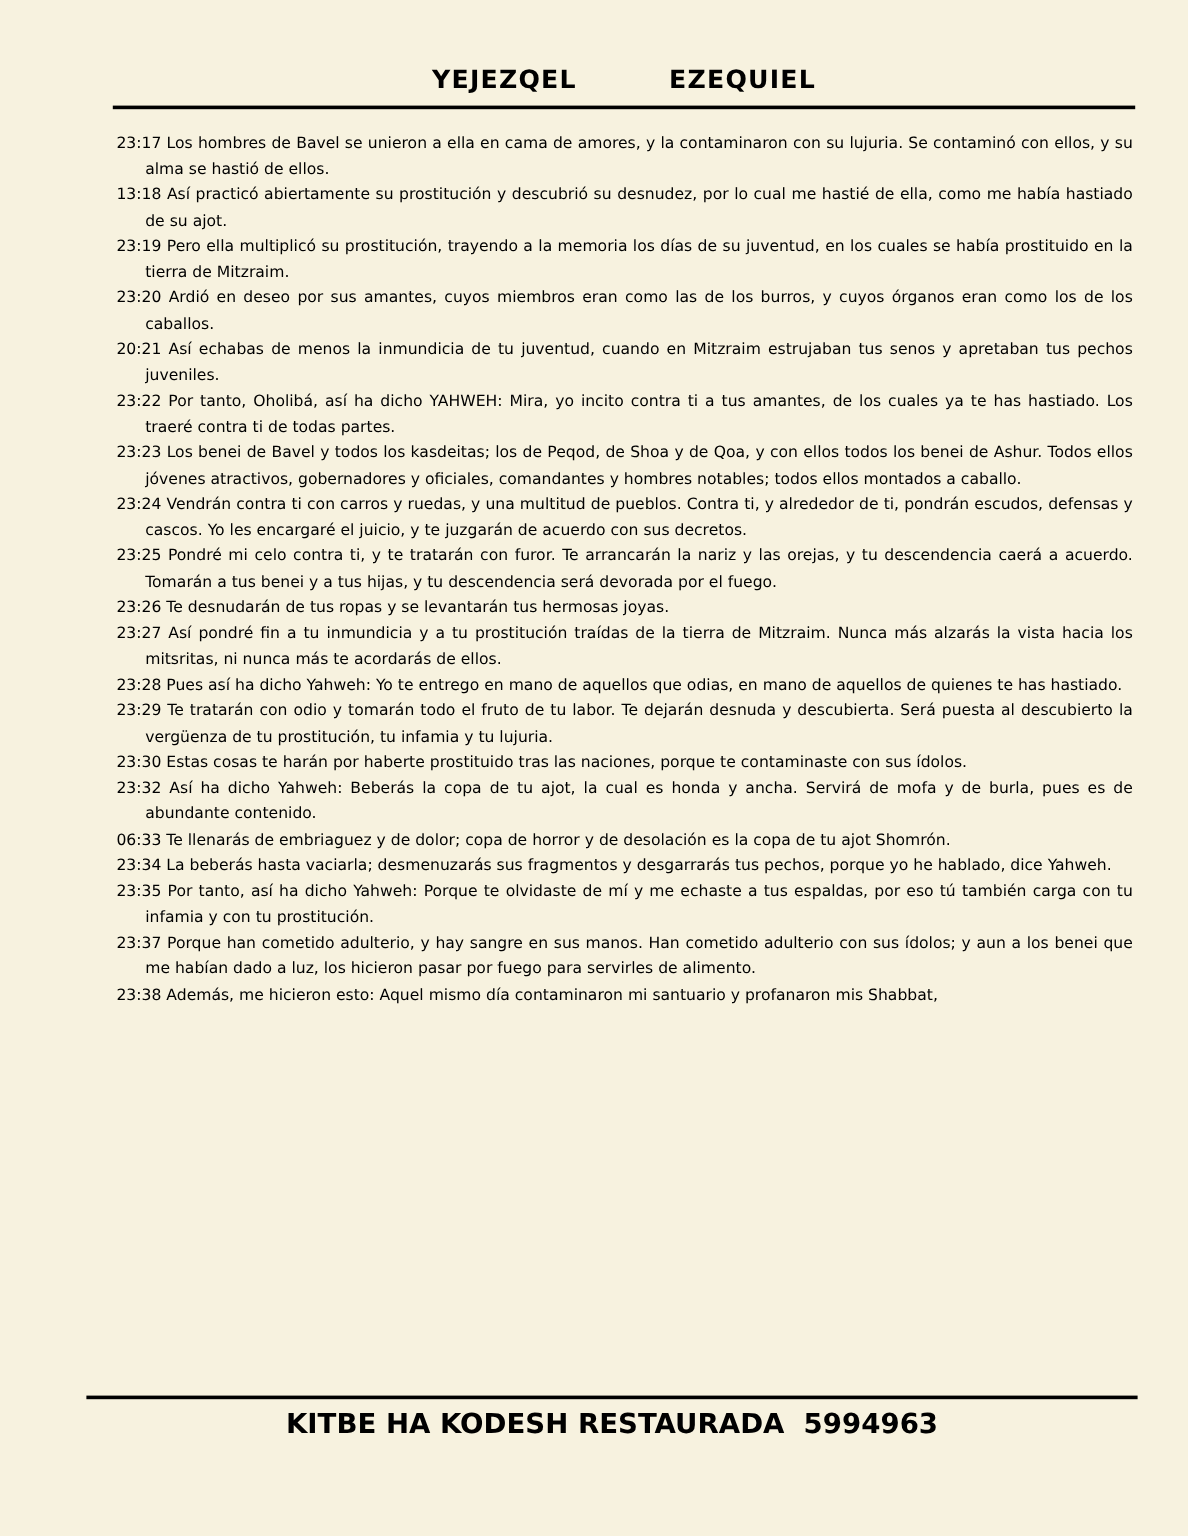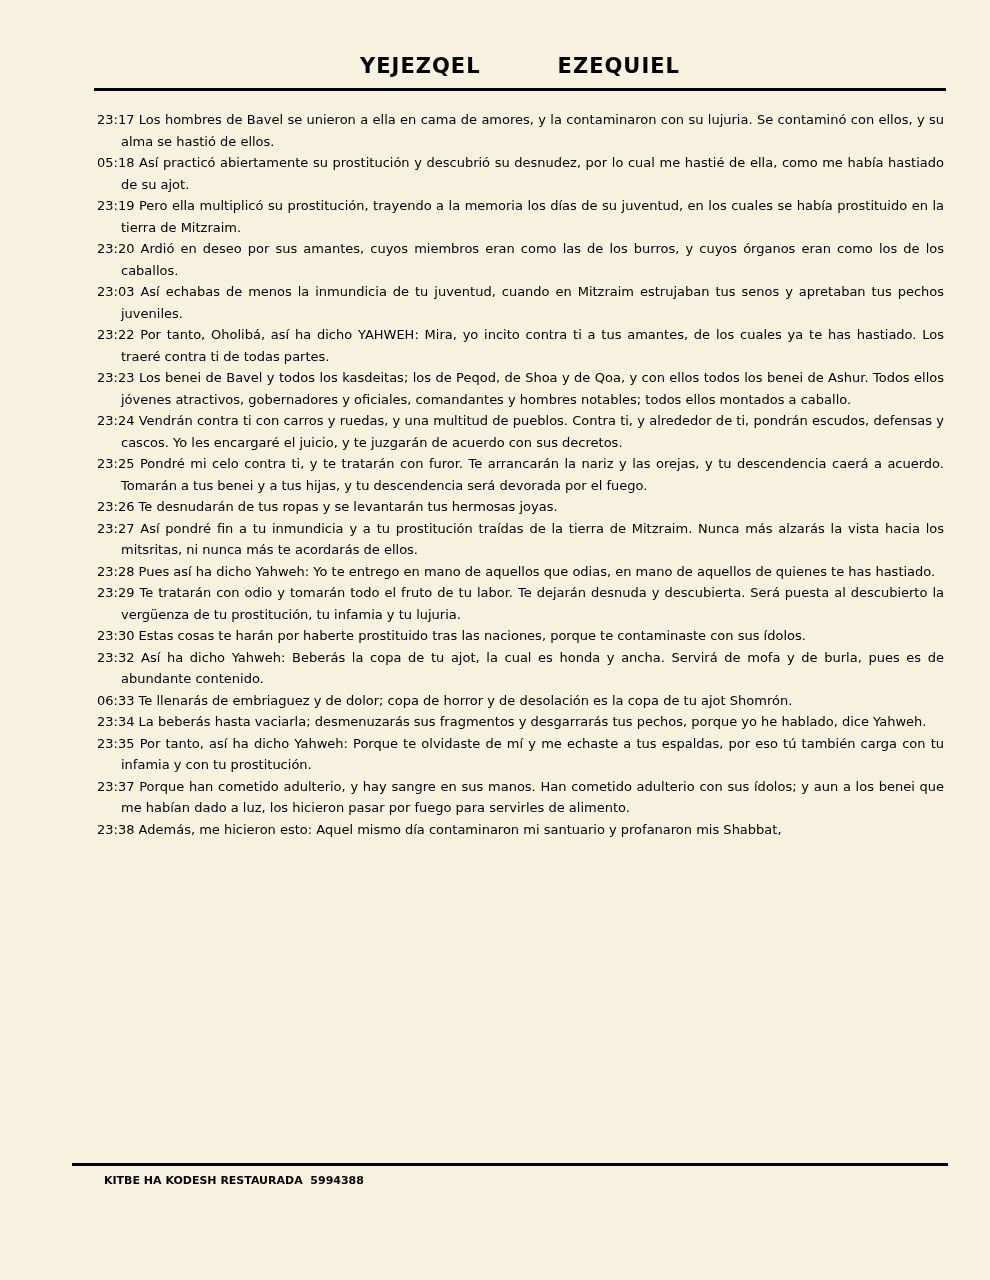--- a/index.html
+++ b/index.html
@@ -49,44 +49,44 @@
     right: 42px;
     top: 1163px;
   }
   .footer-rule {
     height: 3px;
     background: #000;
   }
   .footer-row {
     margin-top: 8px;
     display: flex;
-    justify-content: flex-start;
+    justify-content: center;
     font-weight: bold;
-    font-size: 11px;
+    font-size: 23px;
     padding: 0 32px 0 32px;
   }
   .footer-row span {
     white-space: pre;
   }
 </style>
 </head>
 <body>
 
 <div class="page-header">
   <span>YEJEZQEL</span>
   <span>EZEQUIEL</span>
 </div>
 <div class="header-rule"></div>
 
 <div class="verses">
   <p class="verse"><span class="ref">23:17</span> <span>Los hombres de Bavel se unieron a ella en cama de amores, y la contaminaron con su lujuria. Se contaminó con ellos, y su alma se hastió de ellos.</span></p>
-  <p class="verse"><span class="ref">05:18</span> <span>Así practicó abiertamente su prostitución y descubrió su desnudez, por lo cual me hastié de ella, como me había hastiado de su ajot.</span></p>
+  <p class="verse"><span class="ref">13:18</span> <span>Así practicó abiertamente su prostitución y descubrió su desnudez, por lo cual me hastié de ella, como me había hastiado de su ajot.</span></p>
   <p class="verse"><span class="ref">23:19</span> <span>Pero ella multiplicó su prostitución, trayendo a la memoria los días de su juventud, en los cuales se había prostituido en la tierra de Mitzraim.</span></p>
   <p class="verse"><span class="ref">23:20</span> <span>Ardió en deseo por sus amantes, cuyos miembros eran como las de los burros, y cuyos órganos eran como los de los caballos.</span></p>
-  <p class="verse"><span class="ref">23:03</span> <span>Así echabas de menos la inmundicia de tu juventud, cuando en Mitzraim estrujaban tus senos y apretaban tus pechos juveniles.</span></p>
+  <p class="verse"><span class="ref">20:21</span> <span>Así echabas de menos la inmundicia de tu juventud, cuando en Mitzraim estrujaban tus senos y apretaban tus pechos juveniles.</span></p>
   <p class="verse"><span class="ref">23:22</span> <span>Por tanto, Oholibá, así ha dicho YAHWEH: Mira, yo incito contra ti a tus amantes, de los cuales ya te has hastiado. Los traeré contra ti de todas partes.</span></p>
   <p class="verse"><span class="ref">23:23</span> <span>Los benei de Bavel y todos los kasdeitas; los de Peqod, de Shoa y de Qoa, y con ellos todos los benei de Ashur. Todos ellos jóvenes atractivos, gobernadores y oficiales, comandantes y hombres notables; todos ellos montados a caballo.</span></p>
   <p class="verse"><span class="ref">23:24</span> <span>Vendrán contra ti con carros y ruedas, y una multitud de pueblos. Contra ti, y alrededor de ti, pondrán escudos, defensas y cascos. Yo les encargaré el juicio, y te juzgarán de acuerdo con sus decretos.</span></p>
   <p class="verse"><span class="ref">23:25</span> <span>Pondré mi celo contra ti, y te tratarán con furor. Te arrancarán la nariz y las orejas, y tu descendencia caerá a acuerdo. Tomarán a tus benei y a tus hijas, y tu descendencia será devorada por el fuego.</span></p>
   <p class="verse"><span class="ref">23:26</span> <span>Te desnudarán de tus ropas y se levantarán tus hermosas joyas.</span></p>
   <p class="verse"><span class="ref">23:27</span> <span>Así pondré fin a tu inmundicia y a tu prostitución traídas de la tierra de Mitzraim. Nunca más alzarás la vista hacia los mitsritas, ni nunca más te acordarás de ellos.</span></p>
   <p class="verse"><span class="ref">23:28</span> <span>Pues así ha dicho Yahweh: Yo te entrego en mano de aquellos que odias, en mano de aquellos de quienes te has hastiado.</span></p>
   <p class="verse"><span class="ref">23:29</span> <span>Te tratarán con odio y tomarán todo el fruto de tu labor. Te dejarán desnuda y descubierta. Será puesta al descubierto la vergüenza de tu prostitución, tu infamia y tu lujuria.</span></p>
   <p class="verse"><span class="ref">23:30</span> <span>Estas cosas te harán por haberte prostituido tras las naciones, porque te contaminaste con sus ídolos.</span></p>
   <p class="verse"><span class="ref">23:32</span> <span>Así ha dicho Yahweh: Beberás la copa de tu ajot, la cual es honda y ancha. Servirá de mofa y de burla, pues es de abundante contenido.</span></p>
@@ -94,15 +94,15 @@
   <p class="verse"><span class="ref">23:34</span> <span>La beberás hasta vaciarla; desmenuzarás sus fragmentos y desgarrarás tus pechos, porque yo he hablado, dice Yahweh.</span></p>
   <p class="verse"><span class="ref">23:35</span> <span>Por tanto, así ha dicho Yahweh: Porque te olvidaste de mí y me echaste a tus espaldas, por eso tú también carga con tu infamia y con tu prostitución.</span></p>
   <p class="verse"><span class="ref">23:37</span> <span>Porque han cometido adulterio, y hay sangre en sus manos. Han cometido adulterio con sus ídolos; y aun a los benei que me habían dado a luz, los hicieron pasar por fuego para servirles de alimento.</span></p>
   <p class="verse"><span class="ref">23:38</span> <span>Además, me hicieron esto: Aquel mismo día contaminaron mi santuario y profanaron mis Shabbat,</span></p>
 </div>
 
 <div class="page-footer">
   <div class="footer-rule"></div>
   <div class="footer-row">
     <span>KITBE HA KODESH RESTAURADA  5994</span>
-    <span>388</span>
+    <span>963</span>
   </div>
 </div>
 
 </body></html>

